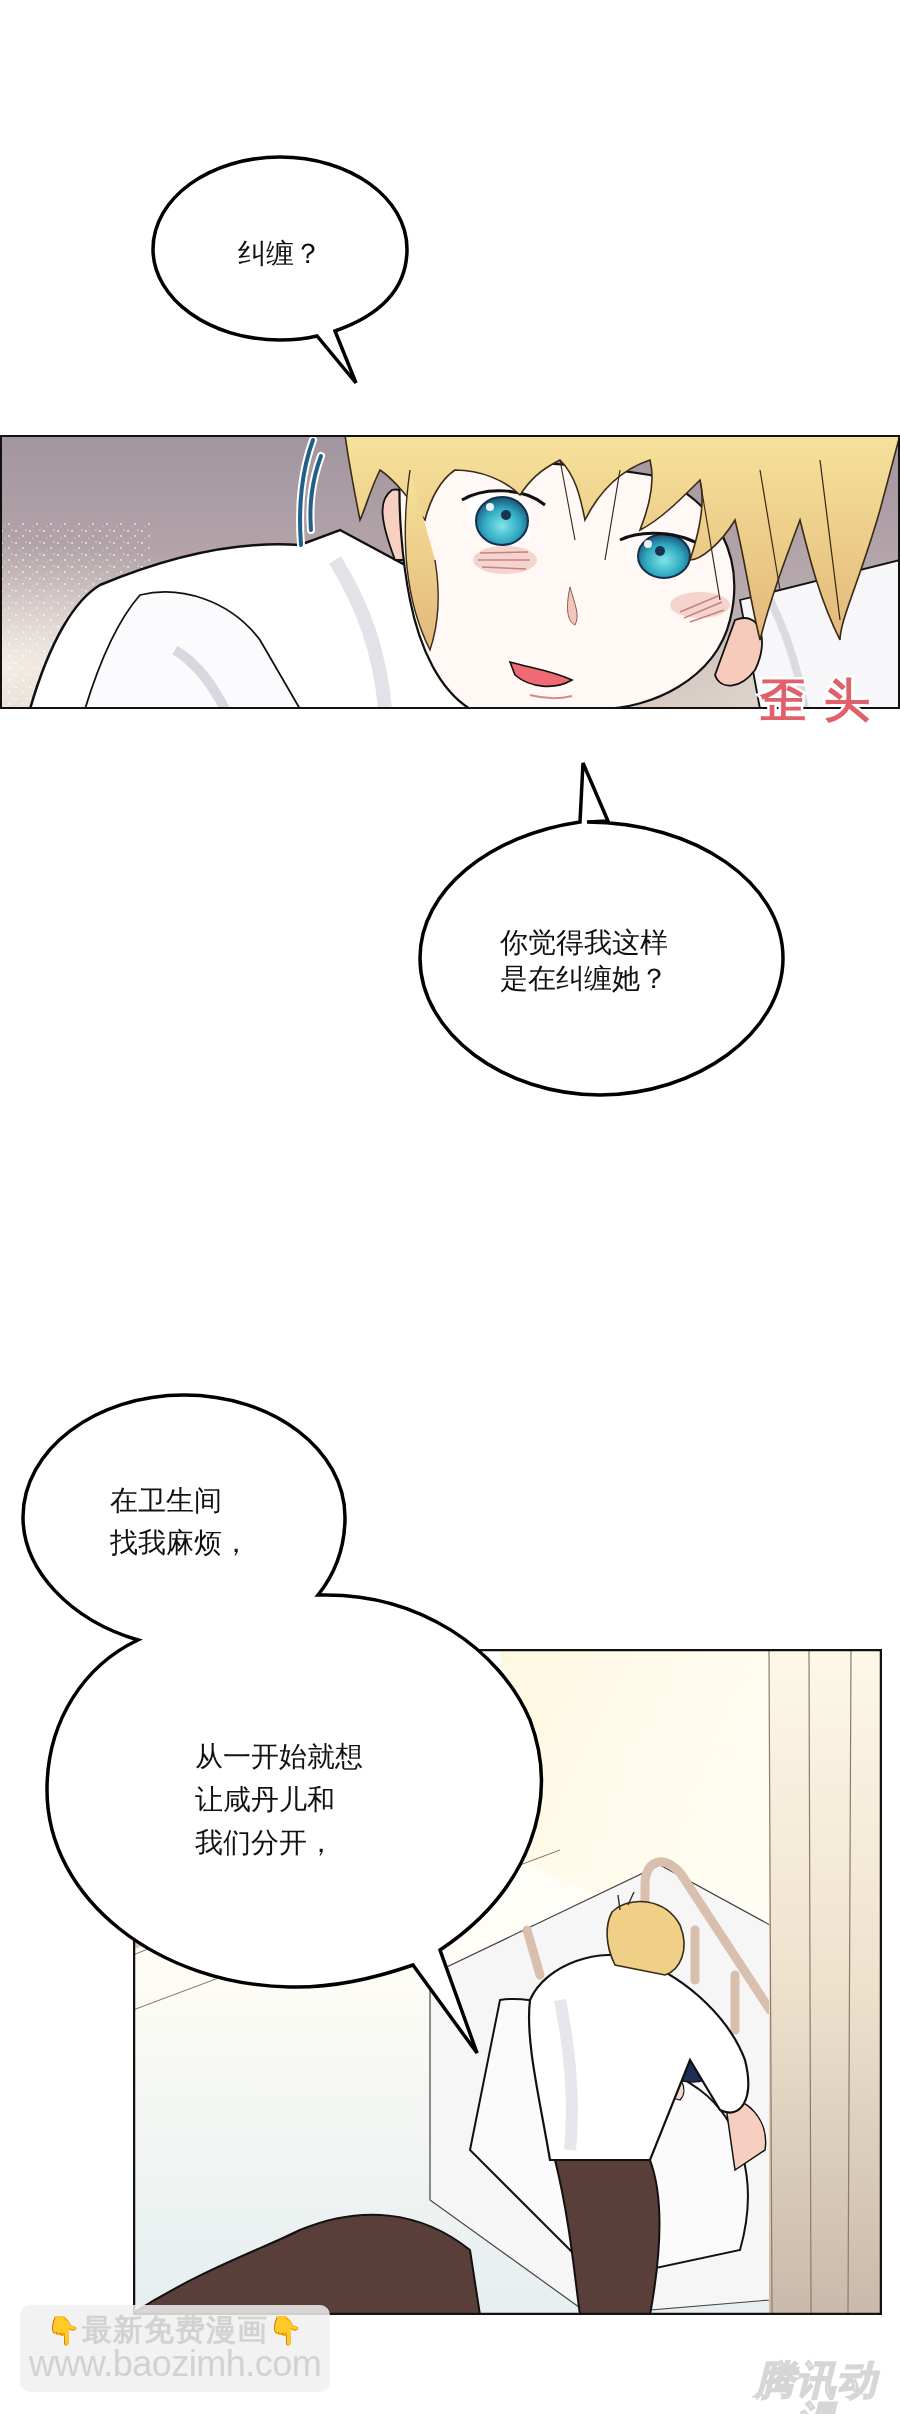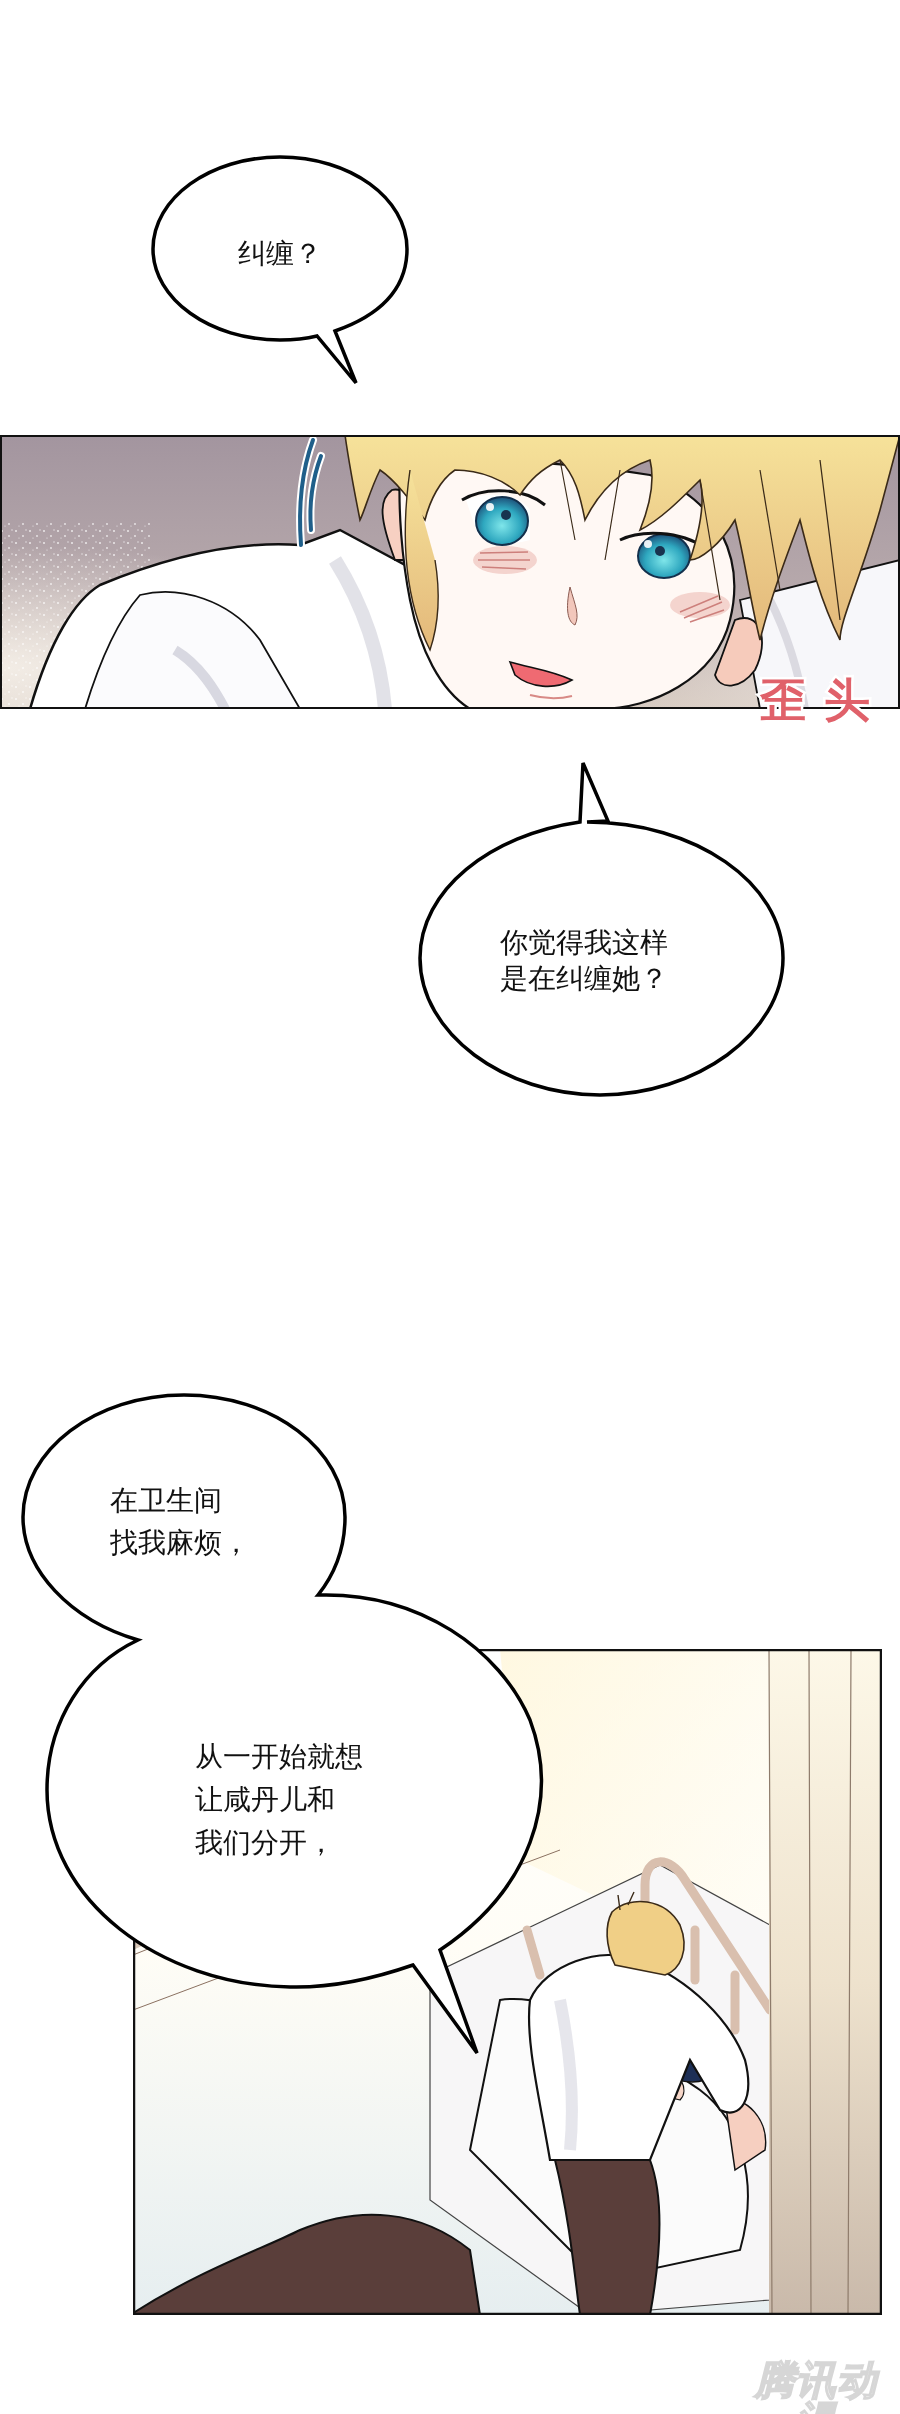--- a/index.html
+++ b/index.html
@@ -220,16 +220,22 @@
     </text>
     <text class="bubble-text" x="195" y="1766">
       <tspan x="195" dy="0">从一开始就想</tspan>
       <tspan x="195" dy="43">让咸丹儿和</tspan>
       <tspan x="195" dy="43">我们分开，</tspan>
     </text>
   </g>
 </svg>
 
 
+<div class="watermark">
+  <div class="wm-line1">
+    <span class="hand">👇</span><span>最新免费漫画</span><span class="hand">👇</span>
+  </div>
+  <div class="wm-line2">www.baozimh.com</div>
+</div>
 
 
 <div class="publisher-logo">腾讯动漫</div>
 </div>
 
 </body></html>

